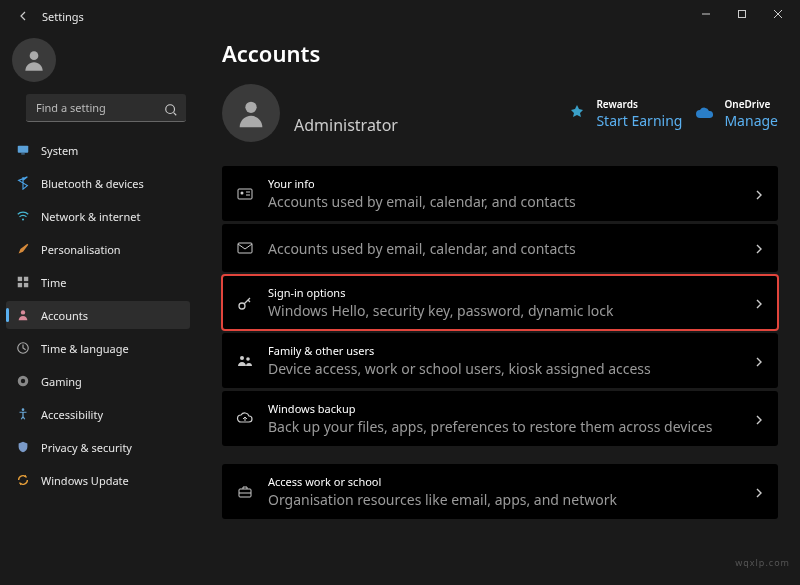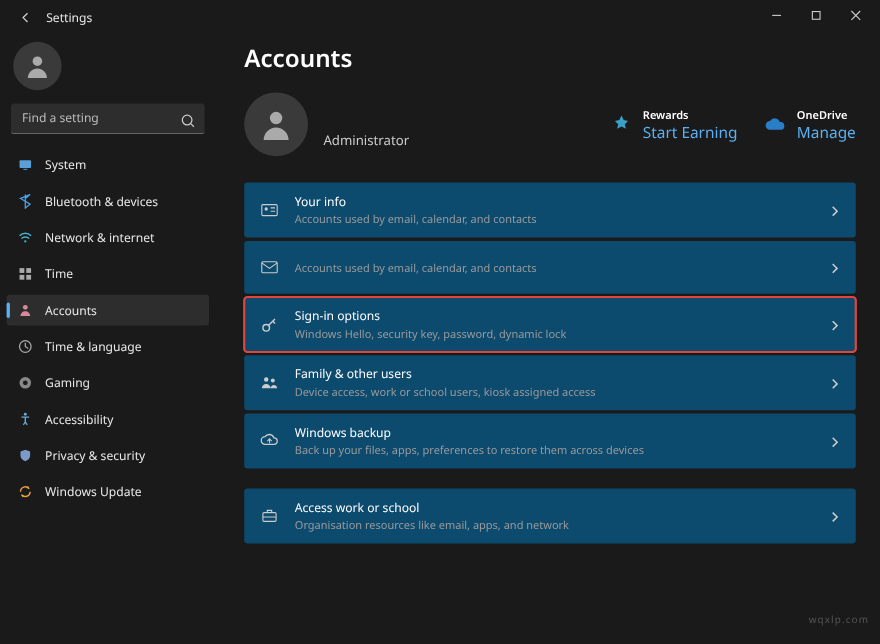--- a/index.html
+++ b/index.html
@@ -12,53 +12,53 @@
   .titlebar-right { margin-left: auto; display: flex; }
   .win-btn { width: 36px; height: 28px; display: flex; align-items: center; justify-content: center; cursor: pointer; }
   .win-btn svg { stroke: #ccc; }
   
   .body-wrap { display: flex; flex: 1; min-height: 0; }
   
   .sidebar { width: 196px; padding: 4px 6px 0 6px; display: flex; flex-direction: column; }
   .avatar-lg { width: 44px; height: 44px; border-radius: 50%; background: #3a3a3a; display: flex; align-items: center; justify-content: center; margin: 2px 0 12px 6px; }
   .avatar-lg svg { fill: #aaa; }
   
-  .search-wrap { position: relative; margin: 0 4px 14px 4px; }
+  .search-wrap { position: relative; margin: 0 4px 14px 20px; }
   .search-input { width: 100%; height: 28px; background: #2d2d2d; border: none; border-bottom: 1px solid #666; border-radius: 3px; padding: 0 28px 0 10px; font-size: 11px; color: #fff; outline: none; }
   .search-input::placeholder { color: #bbb; }
   .search-icon { position: absolute; right: 8px; top: 6px; }
   
   .nav { display: flex; flex-direction: column; gap: 5px; }
   .nav-item { display: flex; align-items: center; gap: 11px; height: 28px; padding: 0 8px 0 10px; border-radius: 3px; cursor: pointer; font-size: 11px; color: #e8e8e8; position: relative; }
   .nav-item.active { background: #2d2d2d; }
   .nav-item.active::before { content: ""; position: absolute; left: 0; top: 7px; bottom: 7px; width: 2.5px; background: #5ab0f0; border-radius: 2px; }
   .nav-icon { width: 14px; height: 14px; display: flex; align-items: center; justify-content: center; flex-shrink: 0; }
   
   .main { flex: 1; padding: 6px 22px 0 26px; overflow-y: auto; }
   .page-title { font-size: 22px; font-weight: 600; margin-bottom: 16px; }
   
   .profile-row { display: flex; align-items: flex-end; margin-bottom: 24px; }
   .profile-av { width: 58px; height: 58px; border-radius: 50%; background: #3a3a3a; display: flex; align-items: center; justify-content: center; margin-right: 14px; }
   .profile-av svg { fill: #aaa; }
-  .profile-name { font-size: 12px; color: #ccc; padding-bottom: 6px; }
-  
-  .promo-row { margin-left: auto; display: flex; gap: 24px; align-self: center; }
+  .profile-name { font-size: 16px; color: #ccc; padding-bottom: 6px; }
+  
+  .promo-row { margin-left: auto; display: flex; gap: 12px; align-self: center; }
   .promo { display: flex; align-items: center; gap: 8px; }
   .promo-icon { width: 22px; height: 22px; display: flex; align-items: center; justify-content: center; }
   .promo-txt { display: flex; flex-direction: column; }
   .promo-title { font-size: 10px; font-weight: 600; color: #fff; }
   .promo-sub { font-size: 14px; color: #5ab0f0; }
   
   .cards { display: flex; flex-direction: column; gap: 3px; }
-  .card { background: #0c4a6e; border-radius: 3px; display: flex; align-items: center; padding: 10px 14px; cursor: pointer; min-height: 48px; }
+  .card { background: #000000; border-radius: 3px; display: flex; align-items: center; padding: 10px 14px; cursor: pointer; min-height: 48px; }
   .card.hl { outline: 2.5px solid #e2453c; outline-offset: -1px; }
   .card-icon { width: 18px; height: 18px; margin-right: 14px; display: flex; align-items: center; justify-content: center; flex-shrink: 0; }
   .card-body { flex: 1; display: flex; flex-direction: column; gap: 1px; }
   .card-title { font-size: 11px; color: #fff; }
-  .card-sub { font-size: 10px; color: #9a9a9a; }
+  .card-sub { font-size: 14px; color: #9a9a9a; }
   .card-chevron { color: #aaa; }
   
   .gap { height: 12px; }
   
   .wm { position: absolute; bottom: 16px; right: 10px; font-size: 9px; color: #555; letter-spacing: 1px; }
 </style>
 </head>
 <body>
 
 <div class="titlebar">
@@ -125,20 +125,28 @@
           <span>Bluetooth &amp; devices</span>
         </div>
       <div class="nav-item">
           <span class="nav-icon">
             <svg width="14" height="14" viewBox="0 0 16 16">
               <path d="M2 6c3.3-3.3 8.7-3.3 12 0M4 9c2.2-2.2 5.8-2.2 8 0" stroke="#46b5d1" stroke-width="1.4" fill="none"></path>
               <circle cx="8" cy="12" r="1.2" fill="#46b5d1"></circle>
             </svg>
           </span>
           <span>Network &amp; internet</span>
+        </div>
+      <div class="nav-item">
+          <span class="nav-icon">
+            <svg width="14" height="14" viewBox="0 0 16 16">
+              <path d="M3 13l2-5 8-6 1 1-6 8-5 2z" fill="#d68a3a"></path>
+            </svg>
+          </span>
+          <span>Personalisation</span>
         </div>
       <div class="nav-item">
           <span class="nav-icon">
             <svg width="14" height="14" viewBox="0 0 16 16">
               <rect x="2" y="2" width="5" height="5" fill="#aaa"></rect>
               <rect x="9" y="2" width="5" height="5" fill="#aaa"></rect>
               <rect x="2" y="9" width="5" height="5" fill="#aaa"></rect>
               <rect x="9" y="9" width="5" height="5" fill="#aaa"></rect>
             </svg>
           </span>

